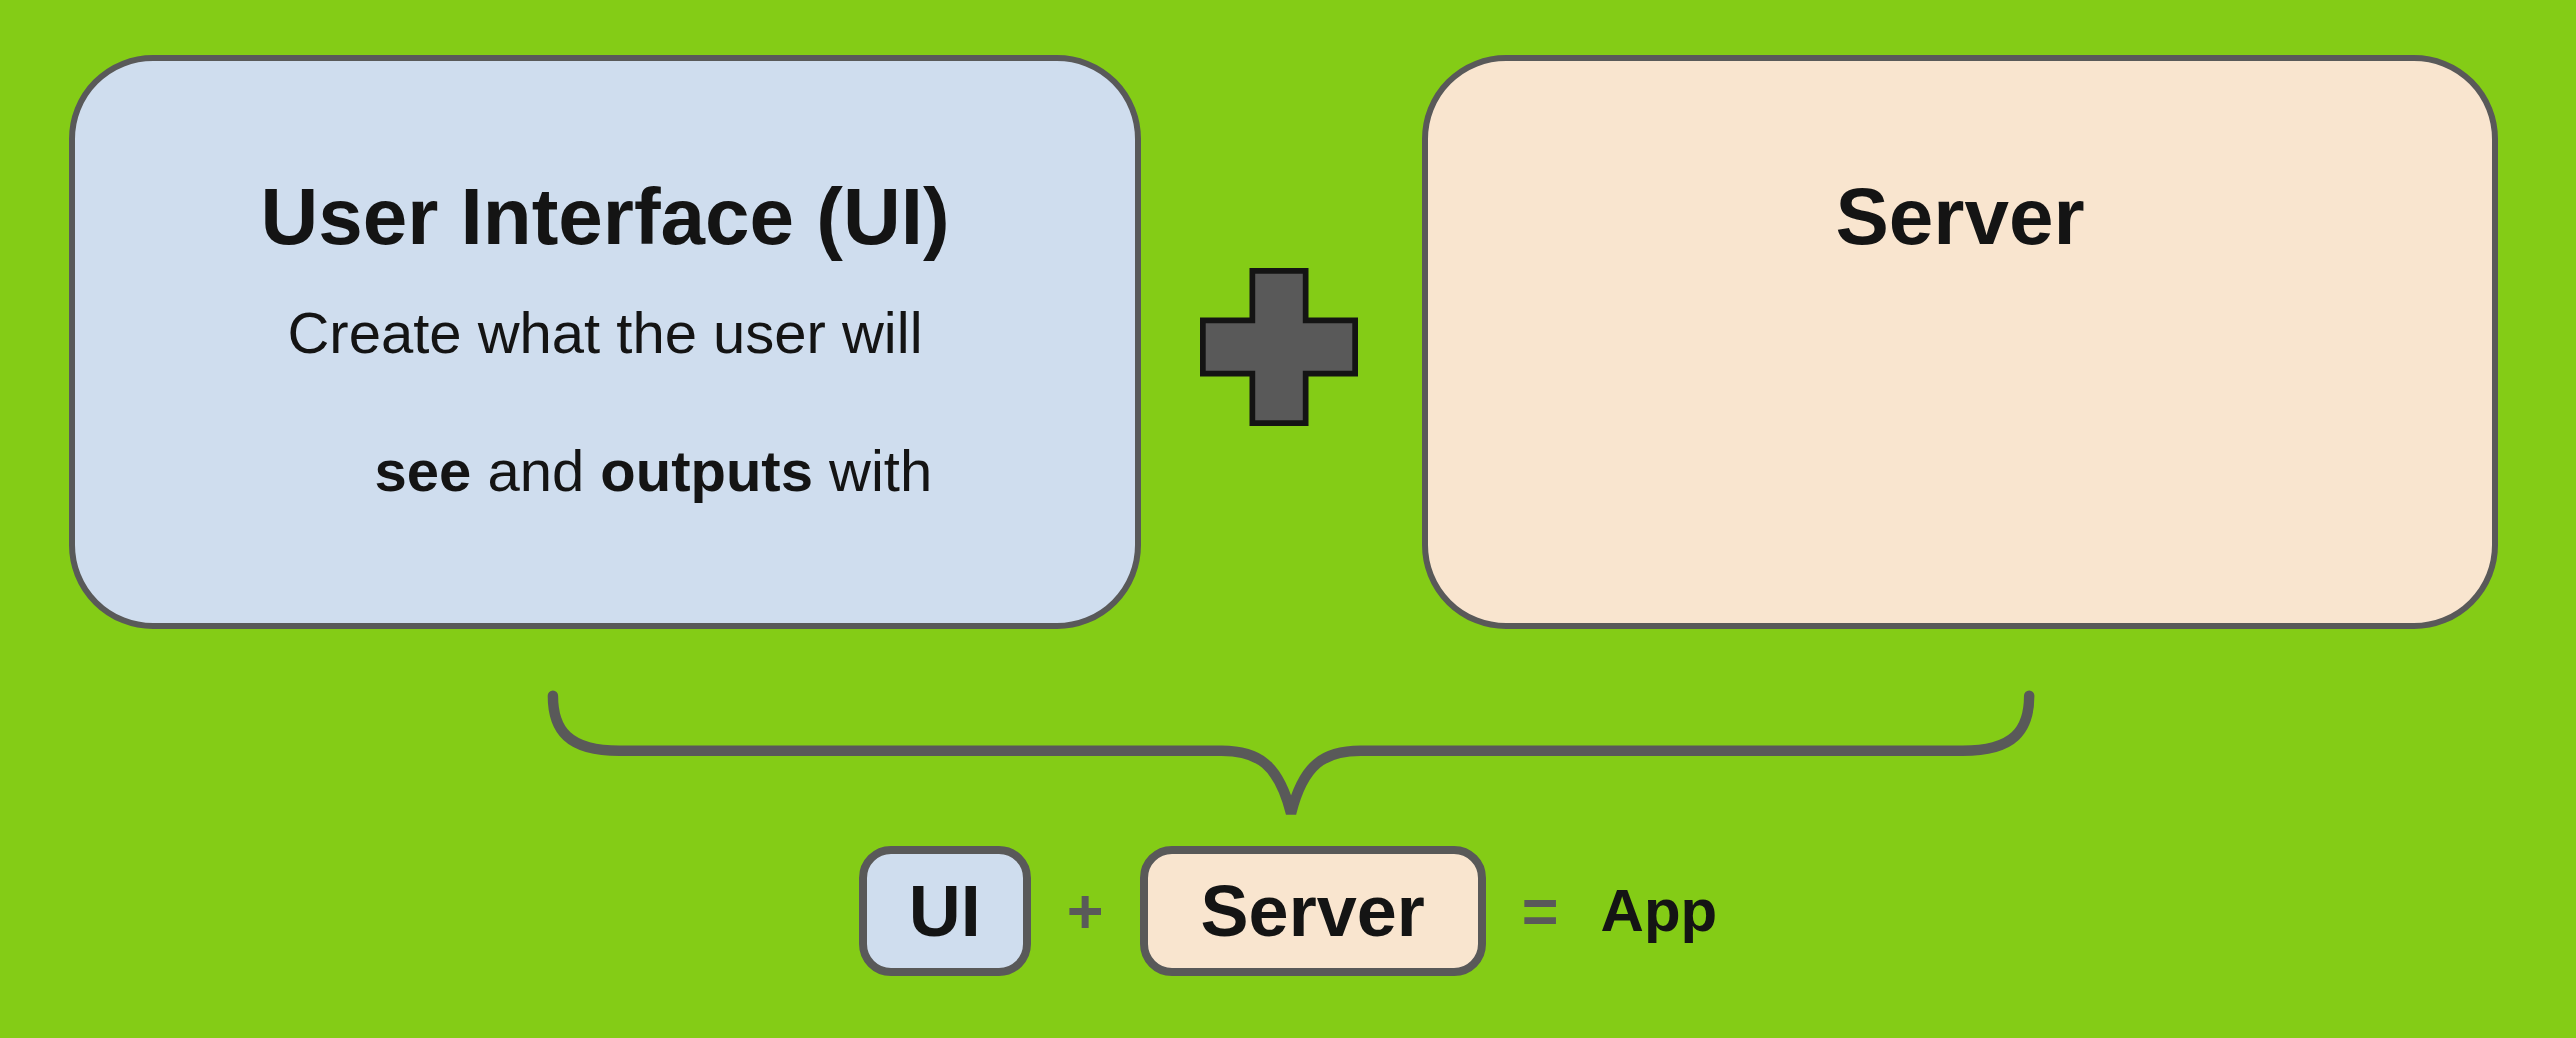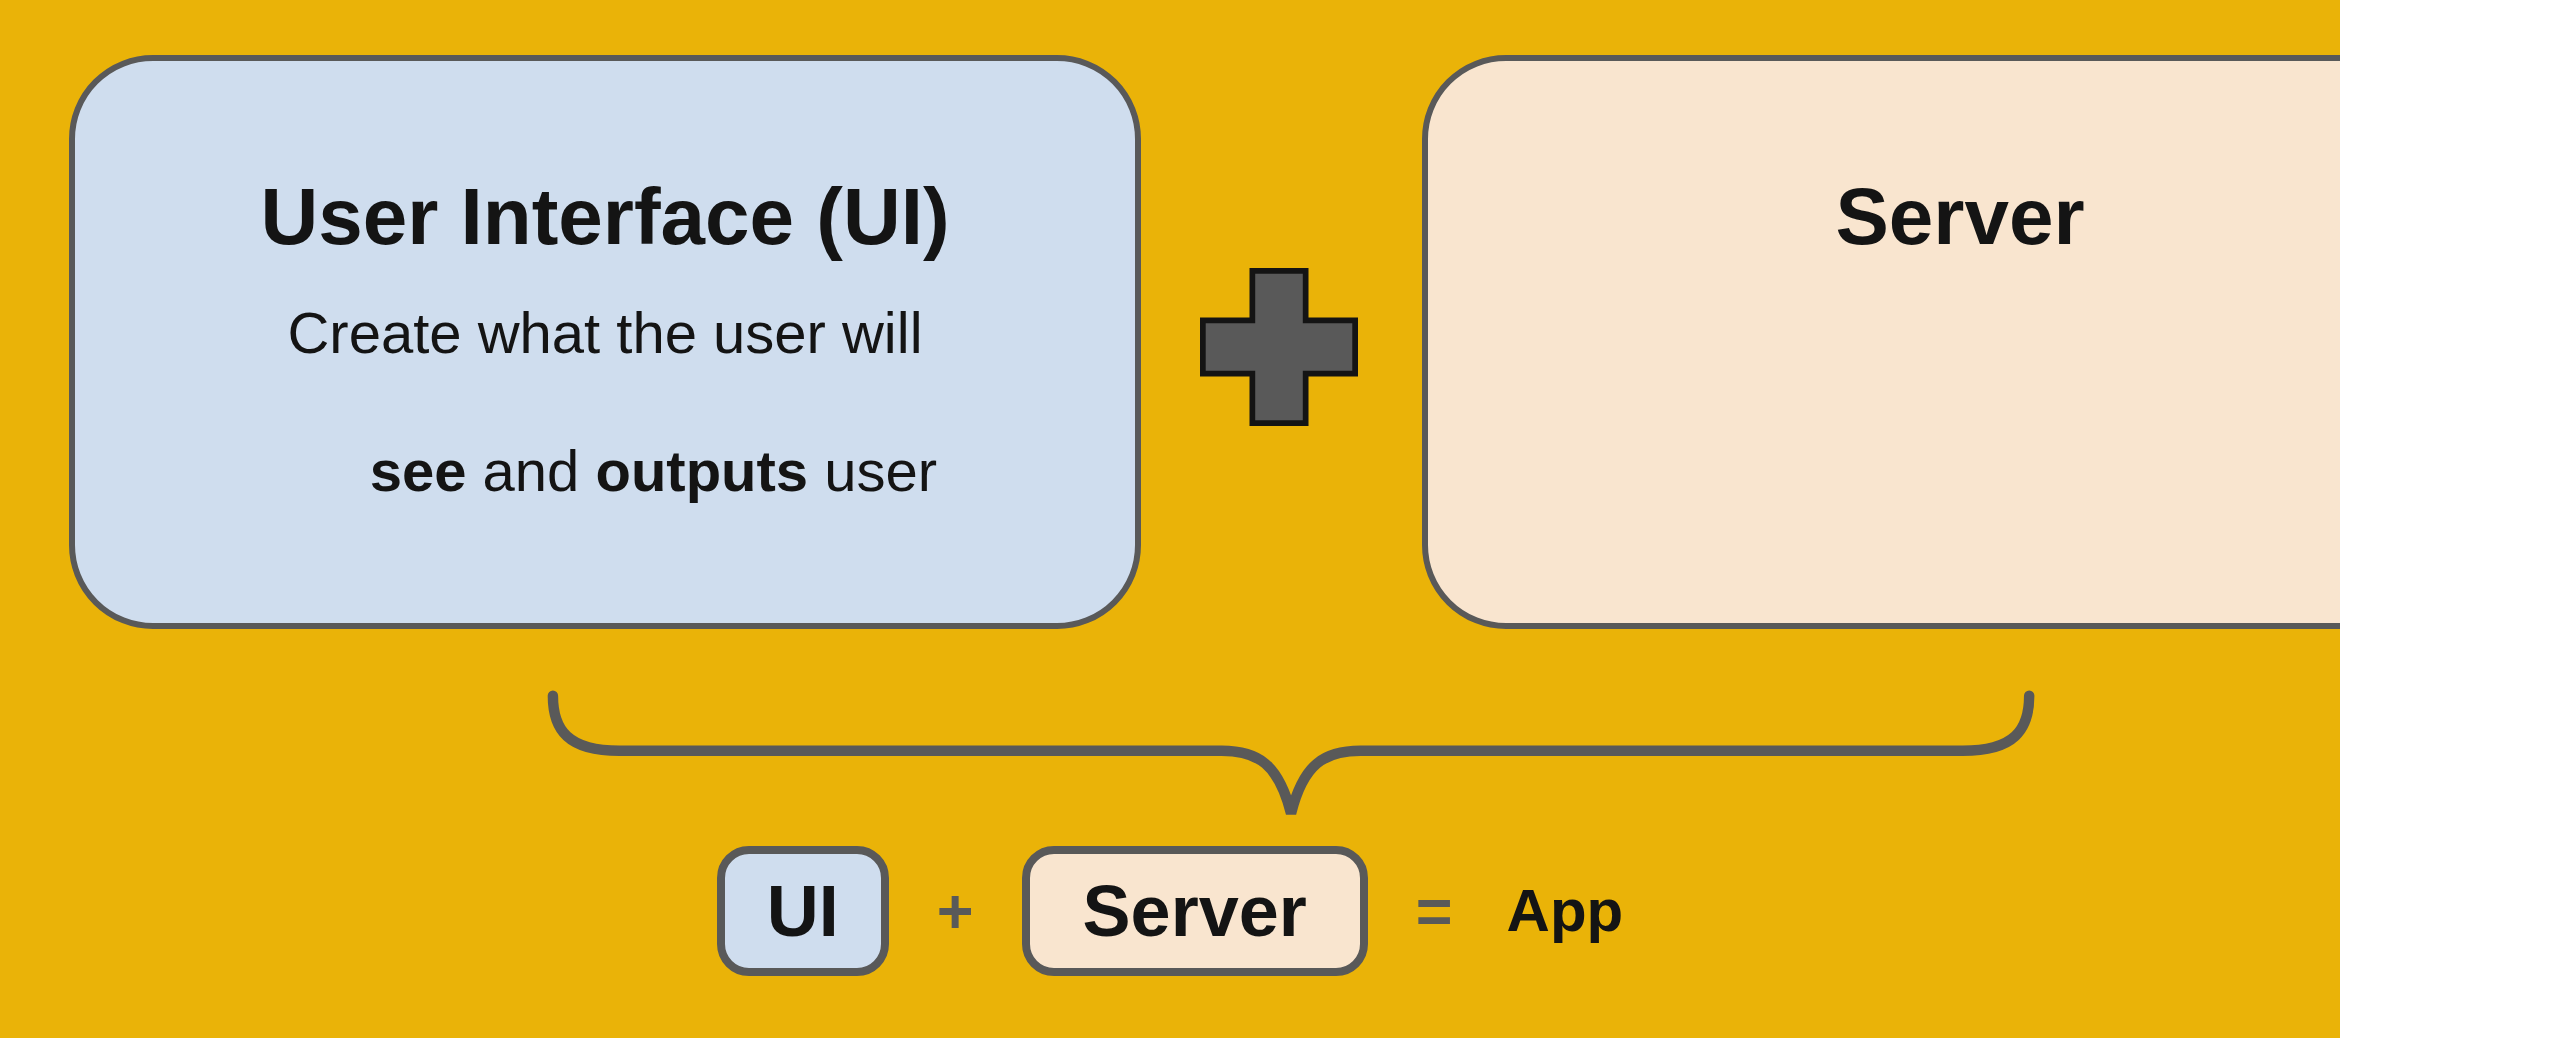--- a/index.html
+++ b/index.html
@@ -3,23 +3,23 @@
 <meta charset="utf-8">
 <style>
   html, body {
     margin: 0;
     padding: 0;
     background: #ffffff;
     font-family: "Liberation Sans", "DejaVu Sans", sans-serif;
   }
   .canvas {
     position: relative;
-    width: 2340px;
+    width: 2576px;
     height: 1038px;
-    background: #eab308;
+    background: #84cc16;
     overflow: hidden;
   }
 
   
   .big-box {
     position: absolute;
     top: 55px;
     height: 574px;
     box-sizing: border-box;
     border: 6.7px solid #595959;
@@ -79,21 +79,21 @@
   
   .equation {
     position: absolute;
     left: 0;
     top: 846px;
     width: 100%;
     height: 130px;
     display: flex;
     justify-content: center;
     align-items: center;
-    gap: 48px;
+    gap: 36px;
   }
   .chip {
     box-sizing: border-box;
     height: 130px;
     border: 8.6px solid #595959;
     border-radius: 32px;
     display: flex;
     align-items: center;
     justify-content: center;
     font-size: 72px;
@@ -118,21 +118,21 @@
   }
 </style>
 </head>
 <body>
 
 <div class="canvas">
 
   <div class="big-box box-ui">
     <div class="box-title">User Interface (UI)</div>
     <div class="box-body"><span>Create what the user will</span><br>
-      <b>see</b><span> and </span><b>outputs</b><span> user</span></div>
+      <b>see</b><span> and </span><b>outputs</b><span> with</span></div>
   </div>
 
   <div class="plus-wrap">
     <svg width="158" height="158" viewBox="0 0 166 166">
       <polygon points="55,3 111,3 111,55 163,55 163,111 111,111 111,163 55,163 55,111 3,111 3,55 55,55" fill="#595959" stroke="#141414" stroke-width="6" stroke-linejoin="miter"></polygon>
     </svg>
   </div>
 
   <div class="big-box box-server">
     <div class="box-title">Server</div>

